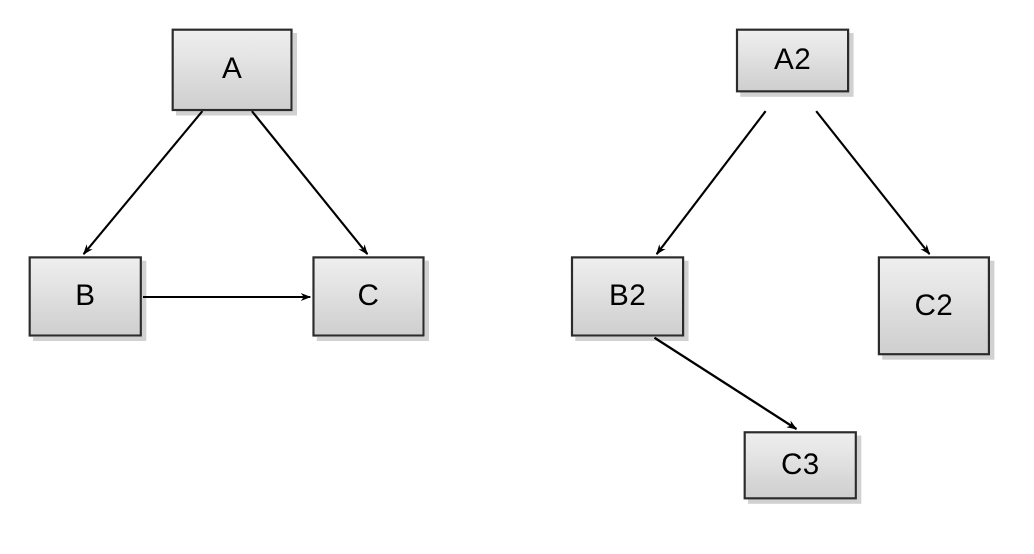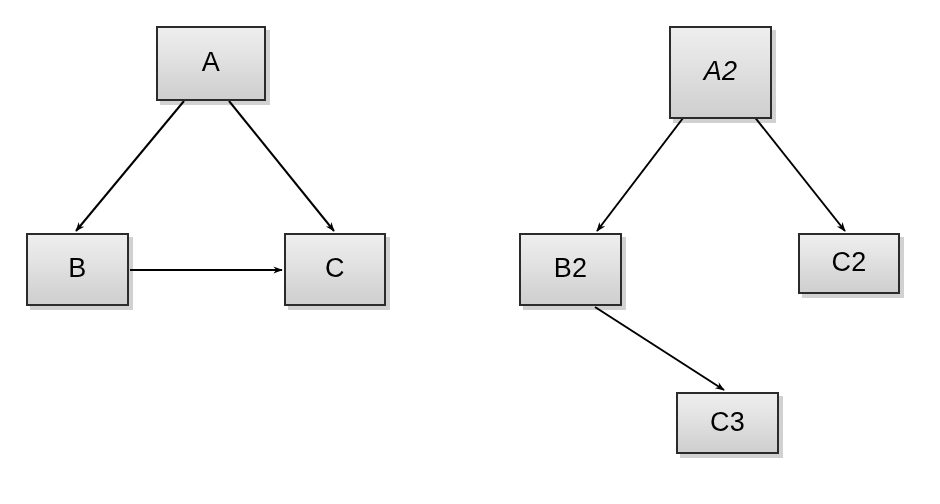--- a/index.html
+++ b/index.html
@@ -72,27 +72,27 @@
   <div id="nodes-group">
       <div class="node" style="left: 156px; top: 26px; width: 110px; height: 75px;">
         <span class="node-label">A</span>
       </div>
       <div class="node" style="left: 26px; top: 233px; width: 103px; height: 73px;">
         <span class="node-label">B</span>
       </div>
       <div class="node" style="left: 284px; top: 233px; width: 102px; height: 73px;">
         <span class="node-label">C</span>
       </div>
-      <div class="node" style="left: 669px; top: 26px; width: 103px; height: 93px; font-style: italic;">
+      <div class="node" style="left: 669px; top: 26px; width: 103px; height: 58px;">
         <span class="node-label">A2</span>
       </div>
       <div class="node" style="left: 519px; top: 233px; width: 103px; height: 73px;">
         <span class="node-label">B2</span>
       </div>
-      <div class="node" style="left: 798px; top: 233px; width: 102px; height: 61px;">
+      <div class="node" style="left: 798px; top: 233px; width: 102px; height: 90px;">
         <span class="node-label">C2</span>
       </div>
       <div class="node" style="left: 676px; top: 392px; width: 103px; height: 62px;">
         <span class="node-label">C3</span>
       </div>
     </div>
 
 </div>
 
 </body></html>

